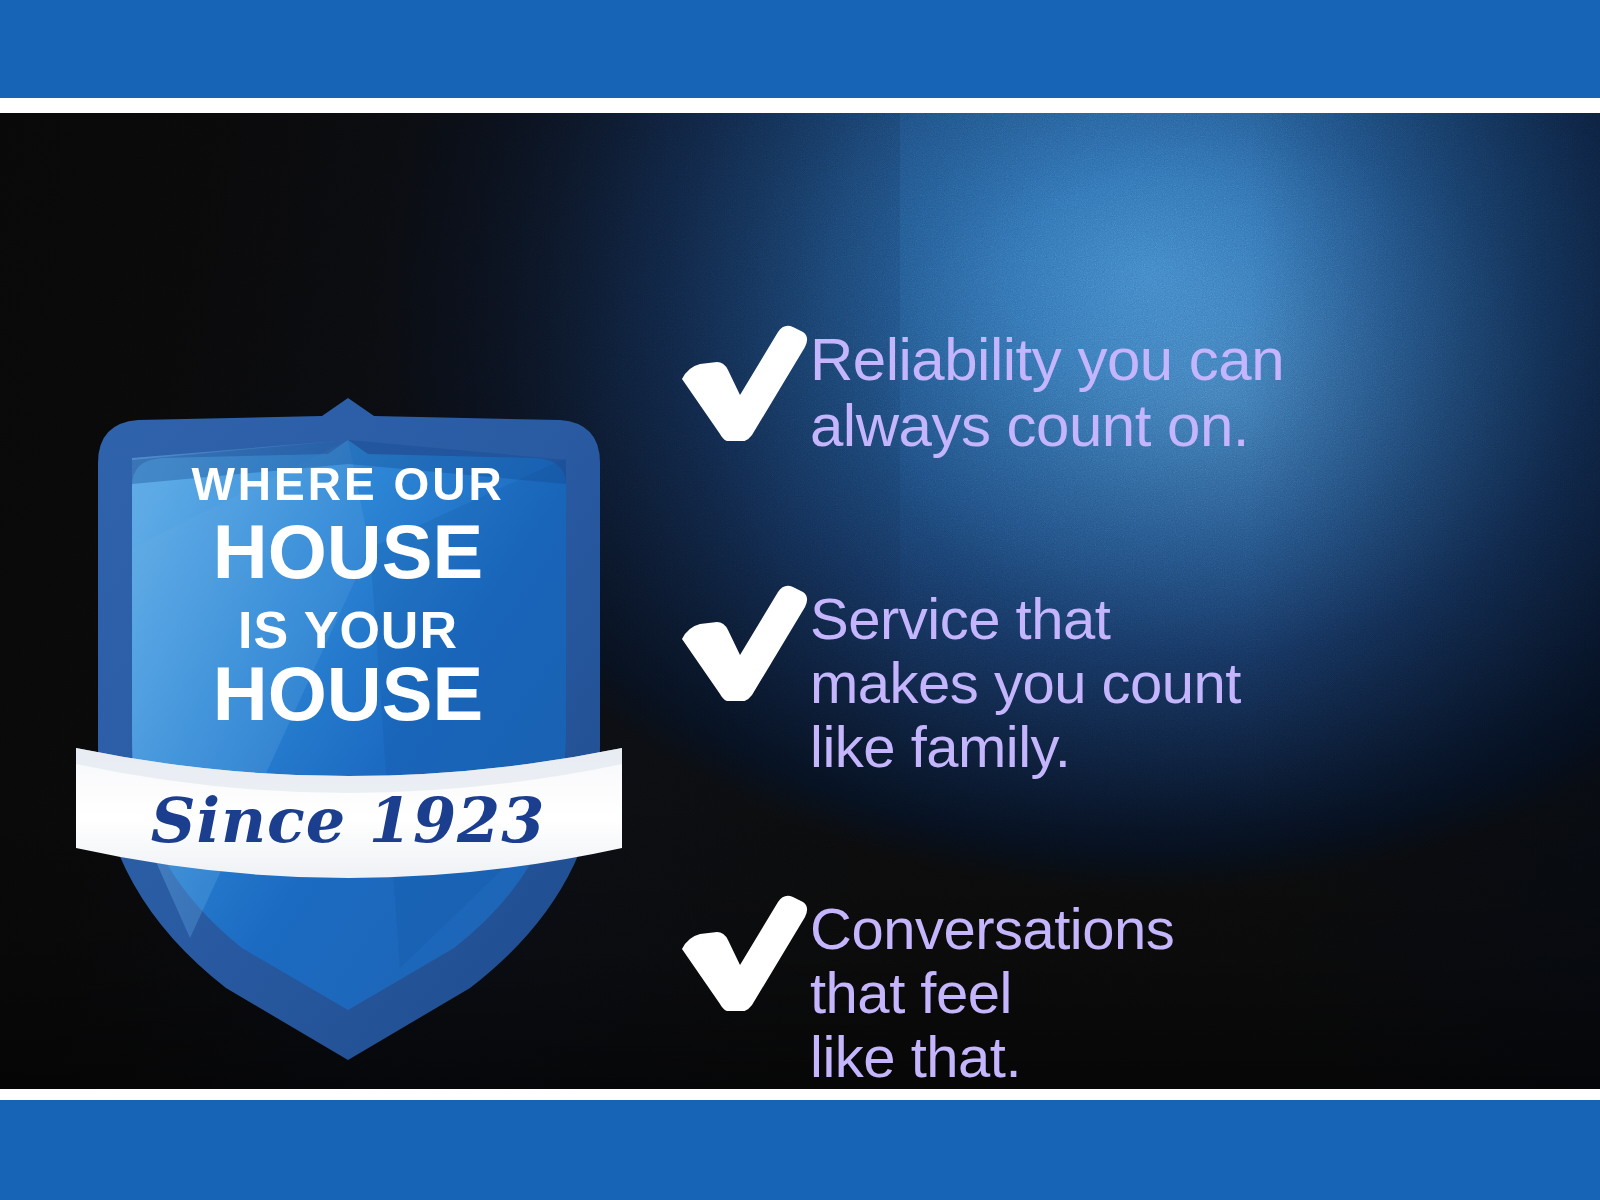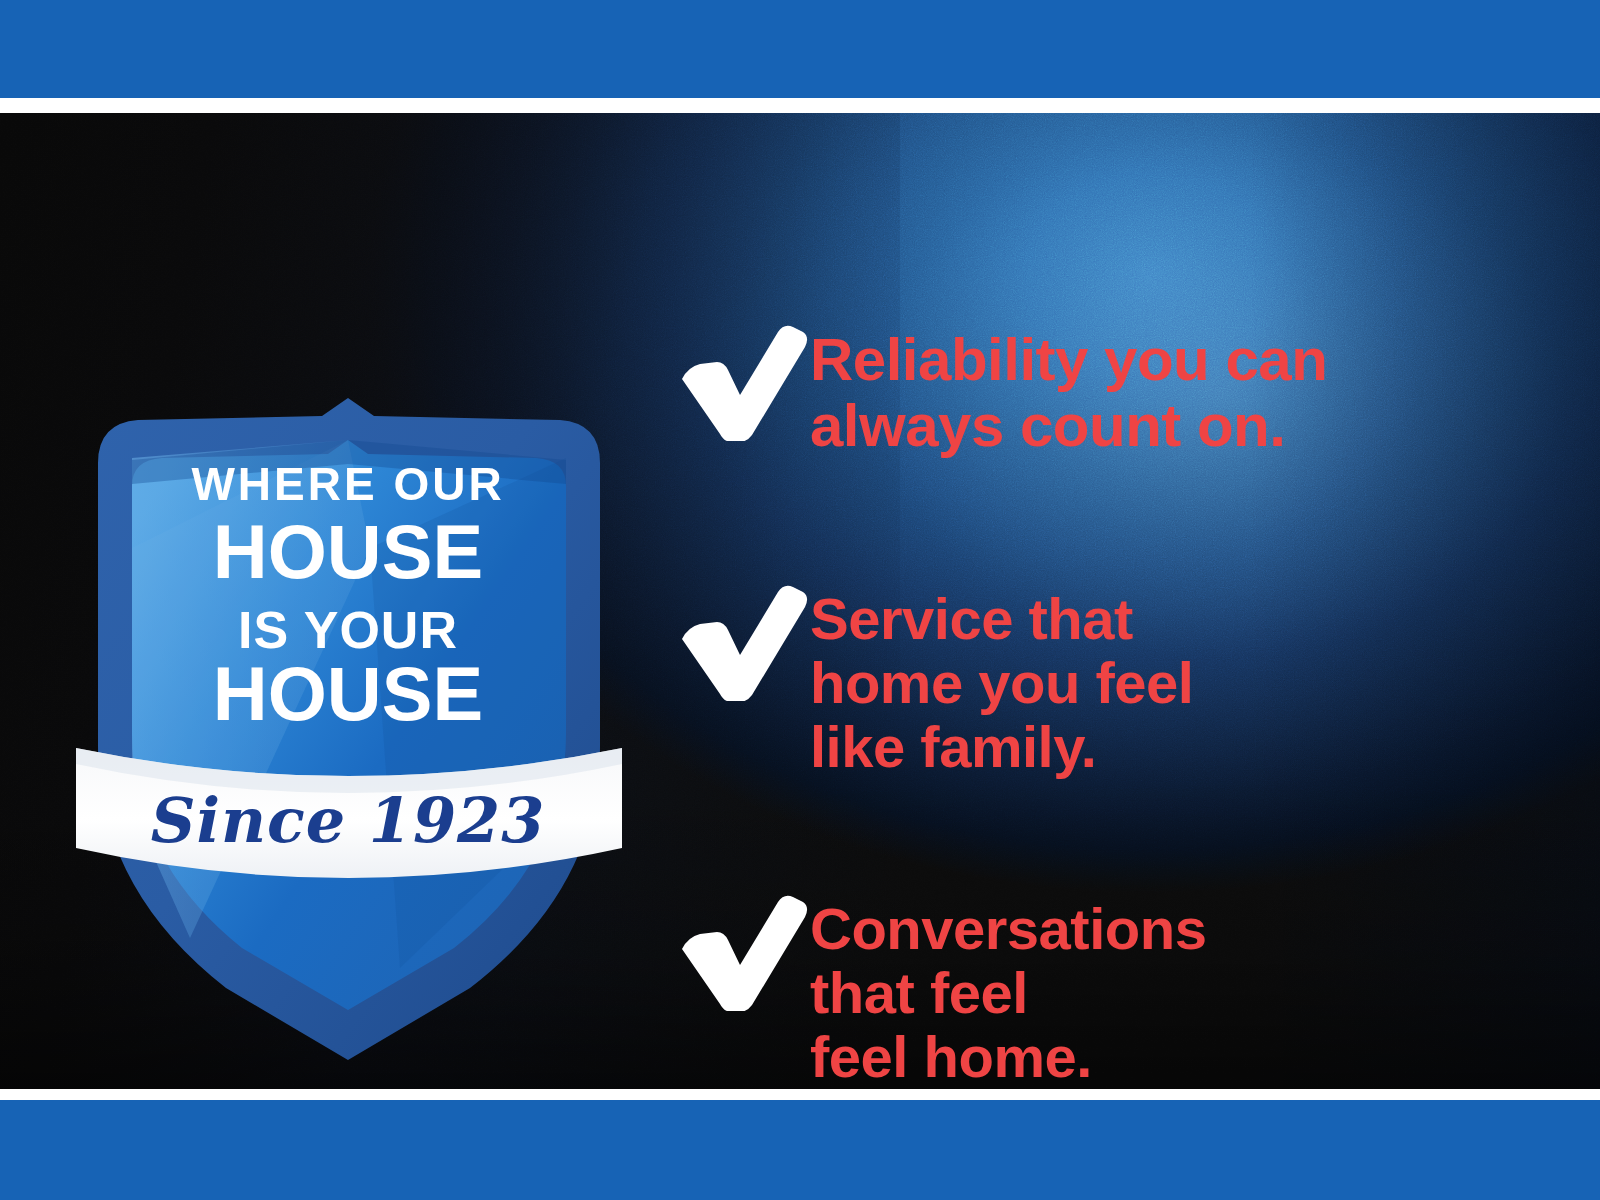--- a/index.html
+++ b/index.html
@@ -70,23 +70,23 @@
   #checklist{position:absolute;left:660px;top:113px;width:900px;height:978px;}
   .item{position:absolute;display:flex;align-items:flex-start;}
   #item-0{left:0;top:95px;}
   #item-1{left:0;top:355px;}
   #item-2{left:0;top:665px;}
 
   .tick{flex:0 0 auto;width:150px;height:120px;}
   .tick svg{display:block;width:150px;height:120px;}
 
   .phrase{
-    color:#ef4444;
+    color:#c4b5fd;
     font-family:"Liberation Sans",sans-serif;
-    font-weight:bold;
+    font-weight:normal;
     font-size:60px;
     line-height:1.10;
     letter-spacing:-0.5px;
     white-space:pre-line;
     margin-top:6px;
   }
   #item-1 .phrase,#item-2 .phrase{font-size:58px;}
 </style>
 </head>
 <body>
@@ -195,35 +195,35 @@
 
       <div class="item" id="item-1">
         <span class="tick">
           <svg viewBox="0 0 150 120">
             <path d="M22,58 Q28,46 40,43 L57,41 Q64,41 68,49 L80,74 L118,11
                      Q124,2 133,6 L143,11 Q150,16 145,26 L92,114
                      Q87,121 79,121 L72,121 Q64,121 60,113 Z" fill="#ffffff"></path>
           </svg>
         </span>
         <span class="phrase">Service that
-home you feel
+makes you count
 like family.</span>
       </div>
 
       <div class="item" id="item-2">
         <span class="tick">
           <svg viewBox="0 0 150 120">
             <path d="M22,58 Q28,46 40,43 L57,41 Q64,41 68,49 L80,74 L118,11
                      Q124,2 133,6 L143,11 Q150,16 145,26 L92,114
                      Q87,121 79,121 L72,121 Q64,121 60,113 Z" fill="#ffffff"></path>
           </svg>
         </span>
         <span class="phrase">Conversations
 that feel
-feel home.</span>
+like that.</span>
       </div>
 
     </div>
   </div>
 
   <div class="gap" id="gap-bottom"></div>
   <div class="bar" id="bar-bottom"></div>
 </div>
 
 </body></html>

